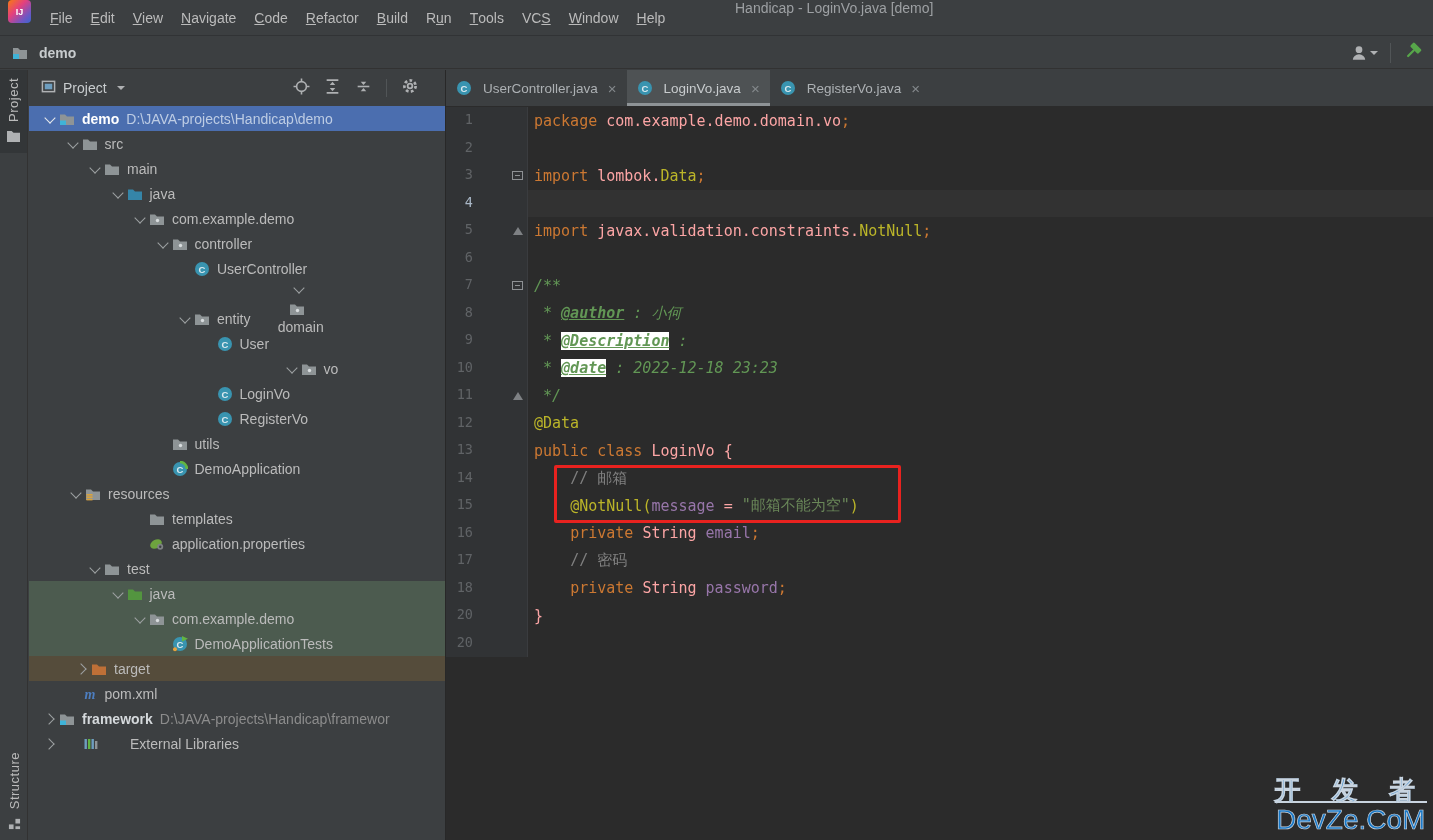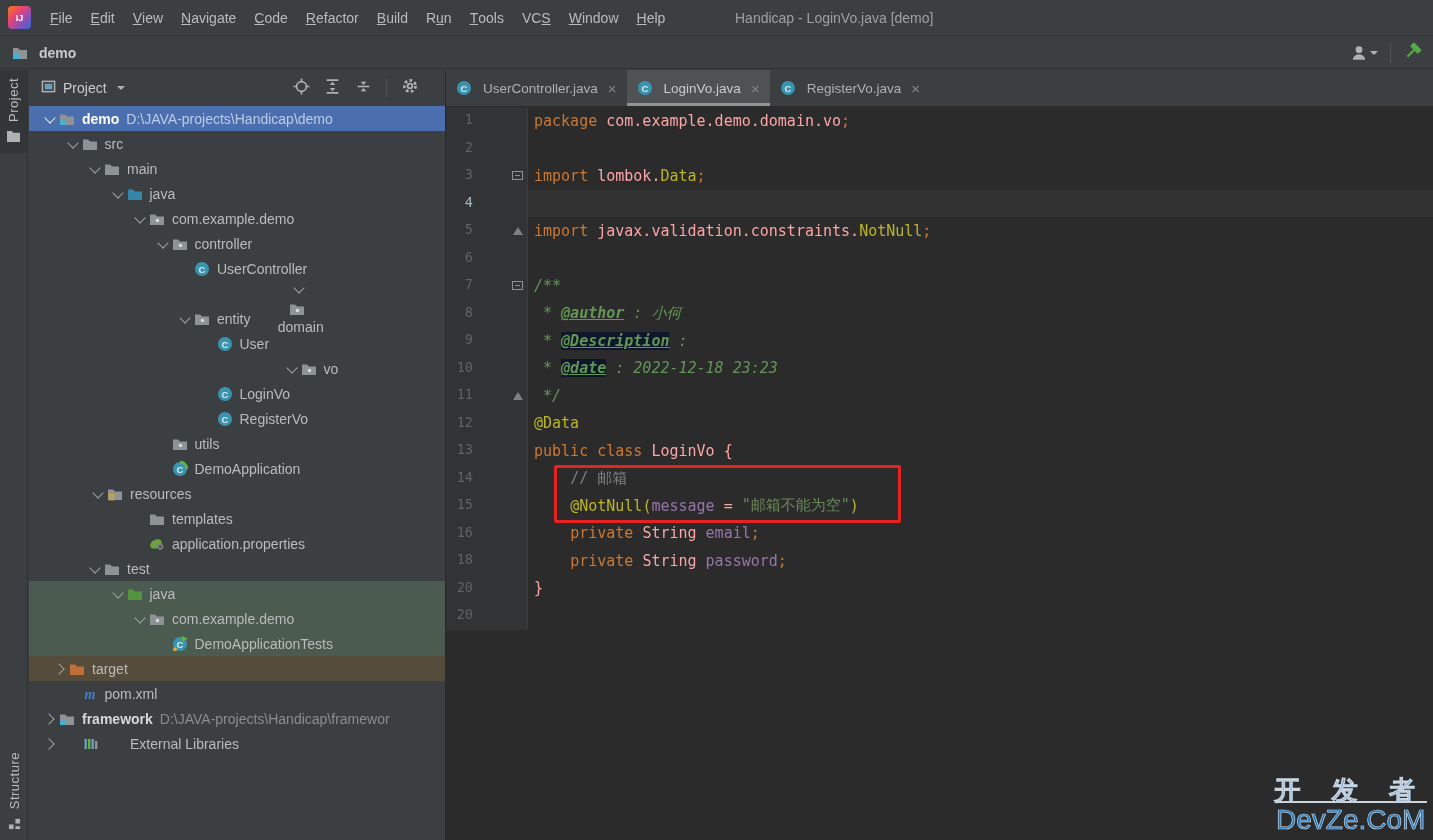--- a/index.html
+++ b/index.html
@@ -2,21 +2,21 @@
 <html><head>
 <meta charset="utf-8">
 <style>
   * { margin:0; padding:0; box-sizing:border-box; }
   html,body { width:1433px; height:840px; overflow:hidden; background:#2B2B2B;
     font-family:"Liberation Sans", sans-serif; }
   .window { position:relative; width:1433px; height:840px; background:#3C3F41; }
 
   
   .titlebar { position:absolute; left:0; top:0; width:100%; height:36px;
-    background:#3C3F41; display:flex; align-items:center; border-bottom:1px solid #313335; }
+    background:#3C3F41; display:flex; border-bottom:1px solid #313335; }
   .app-logo { width:23px; height:23px; margin:0 10px 0 8px; border-radius:4px;
     background:linear-gradient(135deg,#F97A12 0%,#E4407E 40%,#7256C3 75%,#3A66D1 100%);
     display:flex; align-items:center; justify-content:center;
     color:#fff; font-size:9px; font-weight:bold; }
   .menu { display:flex; align-items:center; height:100%; }
   .menu-item { padding:0 9px; color:#BBBBBB; font-size:14px; height:100%;
     display:flex; align-items:center; cursor:default; }
   .menu-item u { text-decoration:underline; }
   .win-title { position:absolute; left:735px; color:#9DA0A3; font-size:14px; }
 
@@ -97,21 +97,21 @@
     border-left:5px solid transparent; border-right:5px solid transparent; border-bottom:8px solid #7E8184; }
 
   .s-kw { color:#CC7832; }
   .s-pl { color:#fca5a5; }
   .s-semi { color:#CC7832; }
   .s-ann { color:#BBB529; }
   .s-str { color:#6A8759; }
   .s-cmt { color:#808080; }
   .s-doc { color:#629755; font-style:italic; }
   .s-doctag { color:#629755; font-style:italic; font-weight:bold; text-decoration:underline; }
-  .s-doctag.hl { background:#0f172a; }
+  .s-doctag.hl { background:#ffffff; }
   .s-docval { color:#629755; font-style:italic; }
   .s-field { color:#9876AA; }
 
   .red-box { position:absolute; left:108px; top:358px; width:347px; height:58px;
     border:3px solid #E8221F; border-radius:2px; pointer-events:none; }
 
   .watermark { position:absolute; right:6px; bottom:6px; text-align:center; line-height:1.05;
     font-family:"Liberation Sans", sans-serif; }
   .watermark .wm1 { font-size:26px; font-weight:bold; color:#1778C8; letter-spacing:12px;
     text-decoration:underline; -webkit-text-stroke:0.7px #C9D4DF; }
@@ -379,21 +379,21 @@
           <span class="ticon">
             <svg width="16" height="16" viewBox="0 0 16 16">
               <circle cx="8" cy="8" r="7" fill="#3994B0"></circle>
               <text x="8" y="11.5" font-size="9.5" font-weight="bold" font-family="Liberation Sans,sans-serif" fill="#DCEAF0" text-anchor="middle">C</text>
               <path d="M8 1a7 7 0 0 1 7 7" stroke="#62B543" stroke-width="2.6" fill="none"></path>
               <polygon points="15,8 12.6,6.4 15,4.8" fill="#62B543"></polygon>
             </svg>
           </span>
           <span class="tree-label">DemoApplication</span>
         </div>
-        <div class="tree-row" style="padding-left: 60px;">
+        <div class="tree-row" style="padding-left: 38px;">
           <span class="chev open"></span>
           <span class="ticon">
             <svg width="16" height="16" viewBox="0 0 16 16">
               <path d="M1 3.5h5l2 2h7v8.5H1z" fill="#8E9496"></path>
               <rect x="1.5" y="8" width="6" height="1.6" fill="#D9A33C"></rect>
               <rect x="1.5" y="10.4" width="6" height="1.6" fill="#D9A33C"></rect>
               <rect x="1.5" y="12.8" width="6" height="1.6" fill="#D9A33C"></rect>
             </svg>
           </span>
           <span class="tree-label">resources</span>
@@ -451,21 +451,21 @@
           <span class="ticon">
             <svg width="16" height="16" viewBox="0 0 16 16">
               <circle cx="8" cy="8" r="7" fill="#3994B0"></circle>
               <text x="8" y="11.5" font-size="9.5" font-weight="bold" font-family="Liberation Sans,sans-serif" fill="#DCEAF0" text-anchor="middle">C</text>
               <polygon points="10,0 16,2.8 10,5.6" fill="#62B543"></polygon>
               <circle cx="3" cy="13.2" r="2" fill="#E8A33D"></circle>
             </svg>
           </span>
           <span class="tree-label">DemoApplicationTests</span>
         </div>
-        <div class="tree-row hl-brown" style="padding-left: 22px;">
+        <div class="tree-row hl-brown" style="padding-left: 44px;">
           <span class="chev closed"></span>
           <span class="ticon">
             <svg width="16" height="16" viewBox="0 0 16 16">
               <path d="M1 3.5h5l2 2h7v8.5H1z" fill="#BF7037"></path>
             </svg>
           </span>
           <span class="tree-label">target</span>
         </div>
         <div class="tree-row" style="padding-left: 34.5px;">
           <span class="chev "></span>
@@ -633,20 +633,26 @@
             <div class="code-text"><span class="s-pl">    </span><span class="s-ann">@NotNull</span><span class="s-ann">(</span><span class="s-field">message </span><span class="s-pl">= </span><span class="s-str">"邮箱不能为空"</span><span class="s-ann">)</span></div>
           </div>
           <div class="code-line">
             <div class="gutter">
               <span class="lnum">16</span>
             </div>
             <div class="code-text"><span class="s-pl">    </span><span class="s-kw">private </span><span class="s-pl">String </span><span class="s-field">email</span><span class="s-semi">;</span></div>
           </div>
           <div class="code-line">
             <div class="gutter">
+              <span class="lnum">17</span>
+            </div>
+            <div class="code-text"><span class="s-pl">    </span><span class="s-cmt">// 密码</span></div>
+          </div>
+          <div class="code-line">
+            <div class="gutter">
               <span class="lnum">18</span>
             </div>
             <div class="code-text"><span class="s-pl">    </span><span class="s-kw">private </span><span class="s-pl">String </span><span class="s-field">password</span><span class="s-semi">;</span></div>
           </div>
           <div class="code-line">
             <div class="gutter">
               <span class="lnum">20</span>
             </div>
             <div class="code-text"><span class="s-pl">}</span></div>
           </div>

